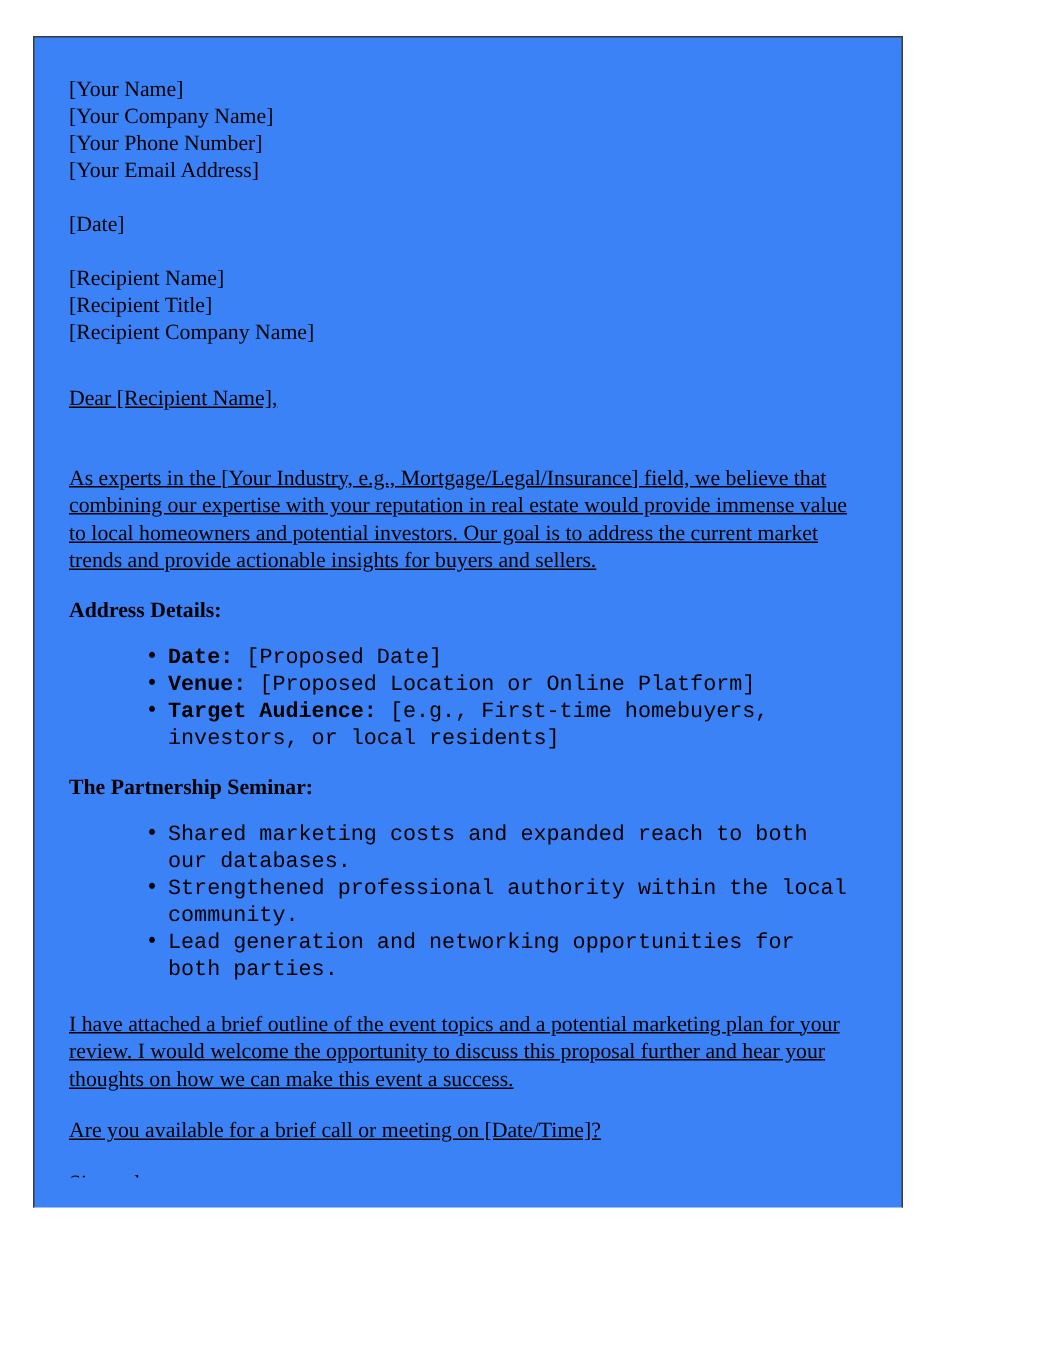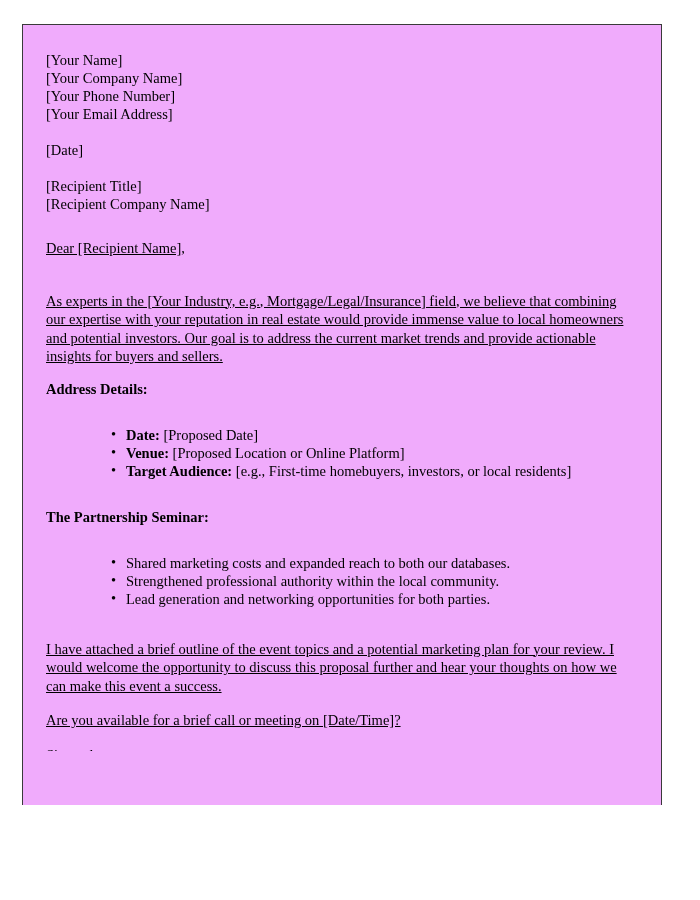--- a/index.html
+++ b/index.html
@@ -14,26 +14,26 @@
     overflow: hidden;
     font-family: "Liberation Serif", "DejaVu Serif", serif;
     color: #000000;
   }
 
   
   #document-page {
     position: absolute;
     left: 22px;
     top: 24px;
-    width: 640px;
+    width: 580px;
     height: 781px;
     box-sizing: border-box;
     border: 1px solid #3a3a3a;
     border-bottom: none;
-    background: #f0abfc;
+    background: #3b82f6;
     overflow: hidden;
   }
 
   #document-body {
     padding: 26px 30px 0 23px;
   }
 
   .line {
     font-size: 14.5px;
     line-height: 18px;
@@ -54,22 +54,23 @@
 
   .section-heading {
     font-size: 14.5px;
     line-height: 18px;
     font-weight: bold;
     margin: 0;
   }
 
   ul.bullets {
     list-style: none;
-    margin: 14px;
+    margin: 0;
     padding: 0;
+    font-family: Liberation Mono, monospace;
   }
   ul.bullets li {
     font-size: 14.5px;
     line-height: 18px;
     position: relative;
     padding-left: 66px;
     margin: 0;
   }
   ul.bullets li::before {
     content: "\2022";
@@ -108,20 +109,21 @@
       <div class="line">[Your Email Address]</div>
     </div>
 
     <div class="spacer-line"></div>
 
     <div class="line">[Date]</div>
 
     <div class="spacer-line"></div>
 
     <div>
+      <div class="line">[Recipient Name]</div>
       <div class="line">[Recipient Title]</div>
       <div class="line">[Recipient Company Name]</div>
     </div>
 
     <div class="gap-14"></div>
 
 
     <div class="gap-12"></div>
 
     <div class="para">Dear [Recipient Name],</div>

